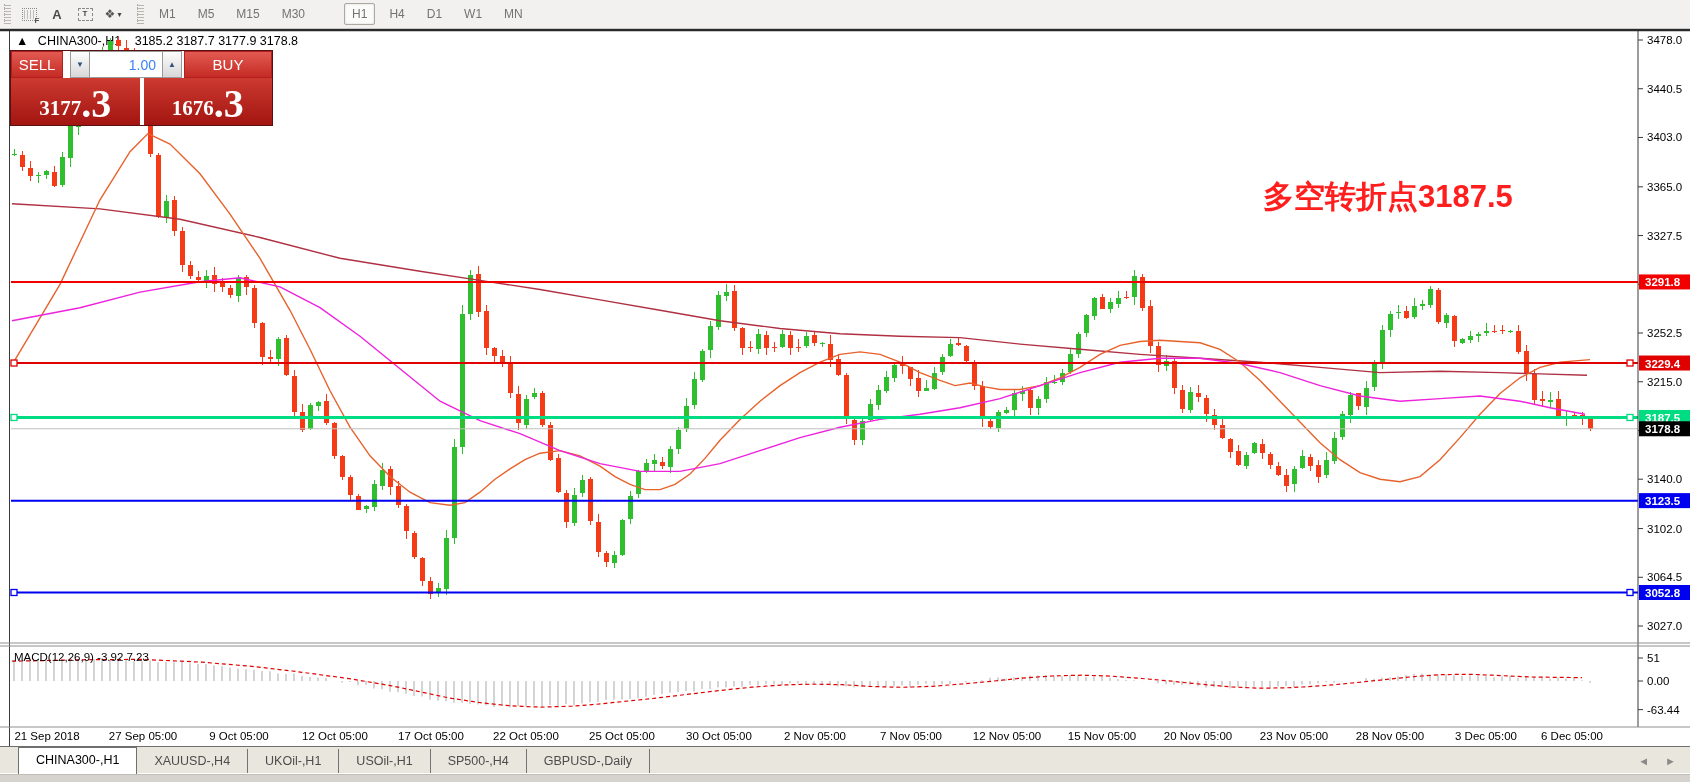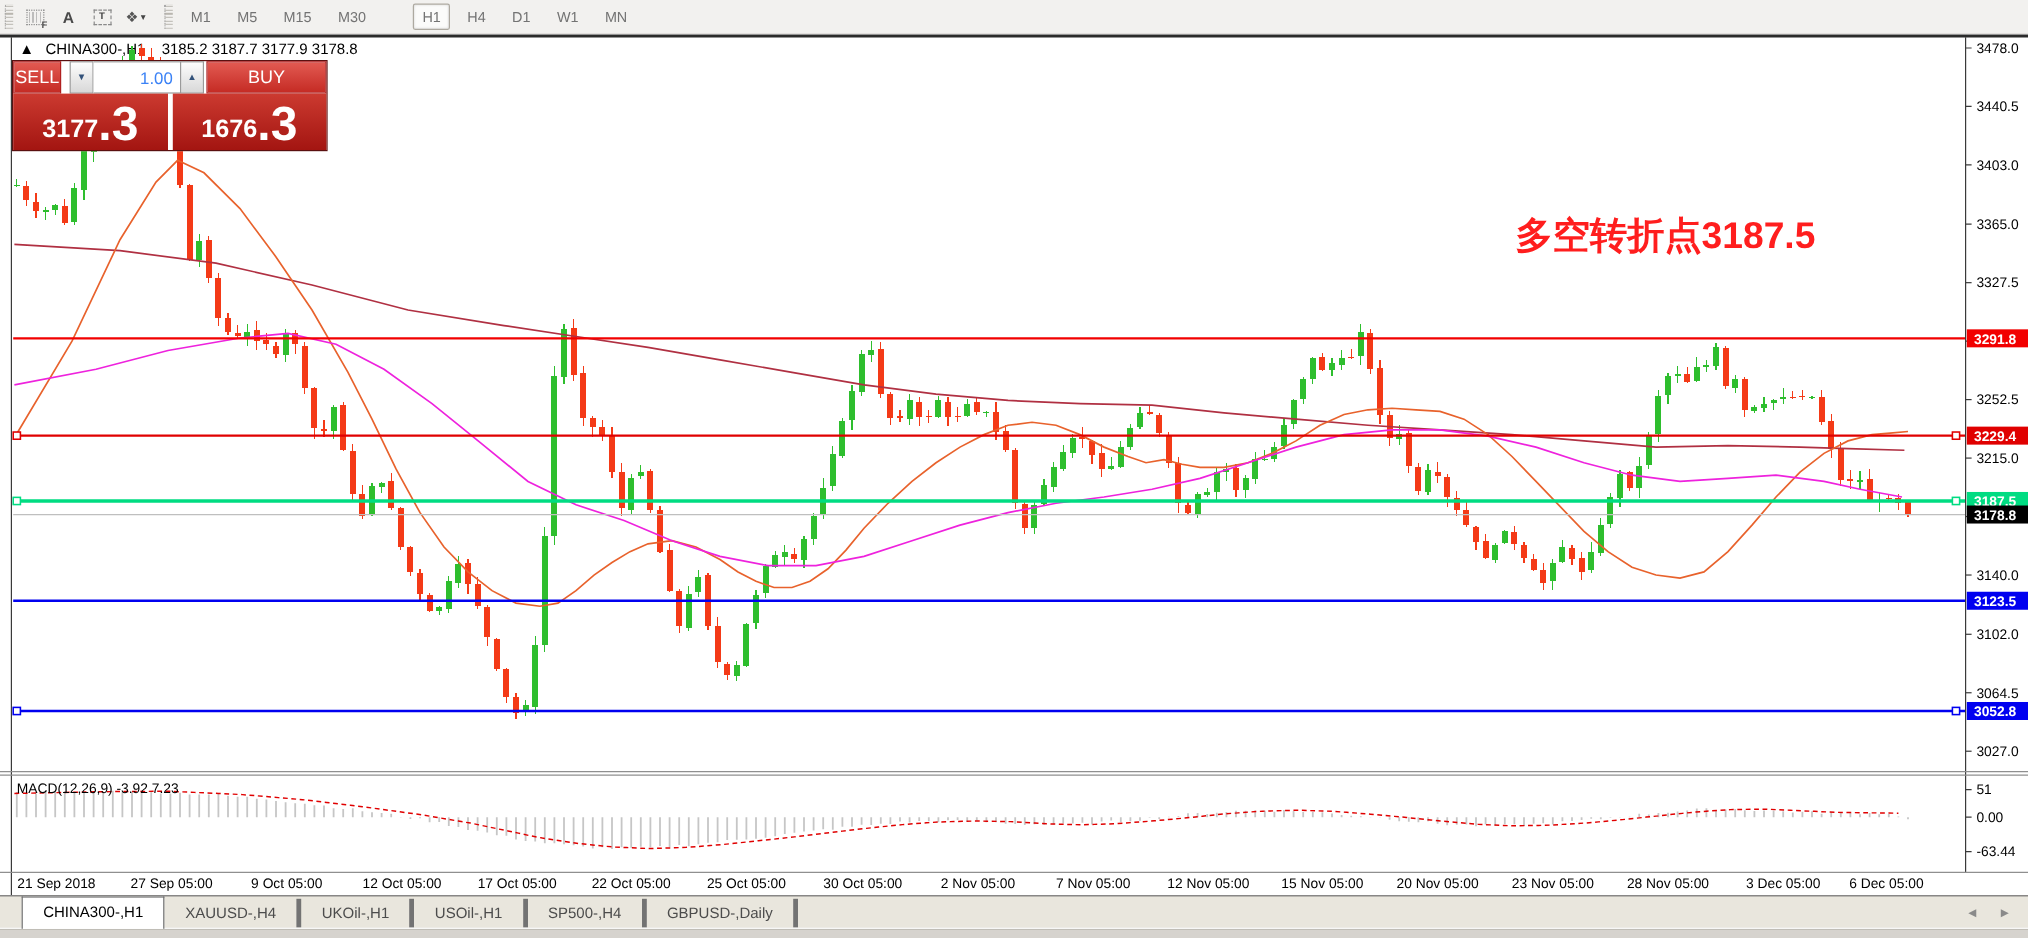--- a/index.html
+++ b/index.html
@@ -27,39 +27,39 @@
   .tf-btn.active{background:#FBFBFA;border-color:#ADA9A0;box-shadow:inset 0 0 2px #ccc;margin-left:28px;}
   
   svg#cv{position:absolute;left:0;top:28px;}
   svg text{font-family:"Liberation Sans","DejaVu Sans",sans-serif;}
   
   .trade-panel{position:absolute;left:10px;top:50px;width:263px;height:76px;background:#FFFFFF;
                border:1px solid #5a1010;box-sizing:border-box;display:flex;flex-direction:column;}
   .tp-row1{height:27px;display:flex;}
   .tp-btn{background:linear-gradient(#E25A52,#C52B24);color:#fff;font-size:15px;
           display:flex;align-items:center;justify-content:center;border:1px solid #B02020;box-sizing:border-box;}
-  .tp-sell{width:40px;margin-right:7px;}
+  .tp-sell{width:52px;margin-right:7px;}
   .tp-buy{flex:1;margin-left:2px;}
   .tp-spin{width:20px;background:linear-gradient(#fdfdfd,#d8d8d8);border:1px solid #9a9a9a;
            box-sizing:border-box;display:flex;align-items:center;justify-content:center;
            font-size:8px;color:#33527a;}
   .tp-vol{width:72px;border:1px solid #9a9a9a;border-left:none;border-right:none;font-size:14px;
           text-align:right;padding:0 6px 0 0;color:#3b82f6;outline:none;box-sizing:border-box;}
-  .tp-row2{flex:1;display:flex;margin-top:0;}
+  .tp-row2{flex:1;display:flex;margin-top:0;font-family:Liberation Serif, serif;}
   .tp-price{flex:1;background:linear-gradient(#CC3A30,#A31511);color:#fff;display:flex;
             align-items:flex-end;justify-content:center;padding-bottom:2px;}
   .tp-price:first-child{margin-right:4px;}
   .tp-int{font-size:21px;font-weight:bold;line-height:30px;}
   .tp-frac{font-size:40px;font-weight:bold;line-height:38px;}
   
   .tabbar{position:absolute;left:0;top:746px;width:1690px;height:27px;background:#E9E6DD;
           border-top:1px solid #6f6f6f;display:flex;align-items:flex-end;}
   .tab-spacer{width:18px;}
   .tab{height:25px;line-height:24px;padding:0 17px;font-size:12.5px;color:#4c4c4c;position:relative;}
-  .tab.inactive{border-right:4px solid #737373;}
+  .tab.inactive{border-right:1px solid #737373;}
   .tab.active{background:#FFFFFF;color:#000;border:1px solid #6f6f6f;border-bottom:none;height:26px;
               line-height:25px;z-index:2;}
   .tab-arrows{margin-left:auto;display:flex;align-items:center;height:100%;padding-right:14px;gap:16px;}
   .tab-arrow{color:#8a8a8a;font-size:11px;}
   .bottom-strip{position:absolute;left:0;top:773px;width:1690px;height:9px;background:#D6D3CE;
                 border-top:1px solid #fff;box-shadow:inset 0 1px 0 #c0bdb6;}
 </style>
 </head>
 <body>
 

